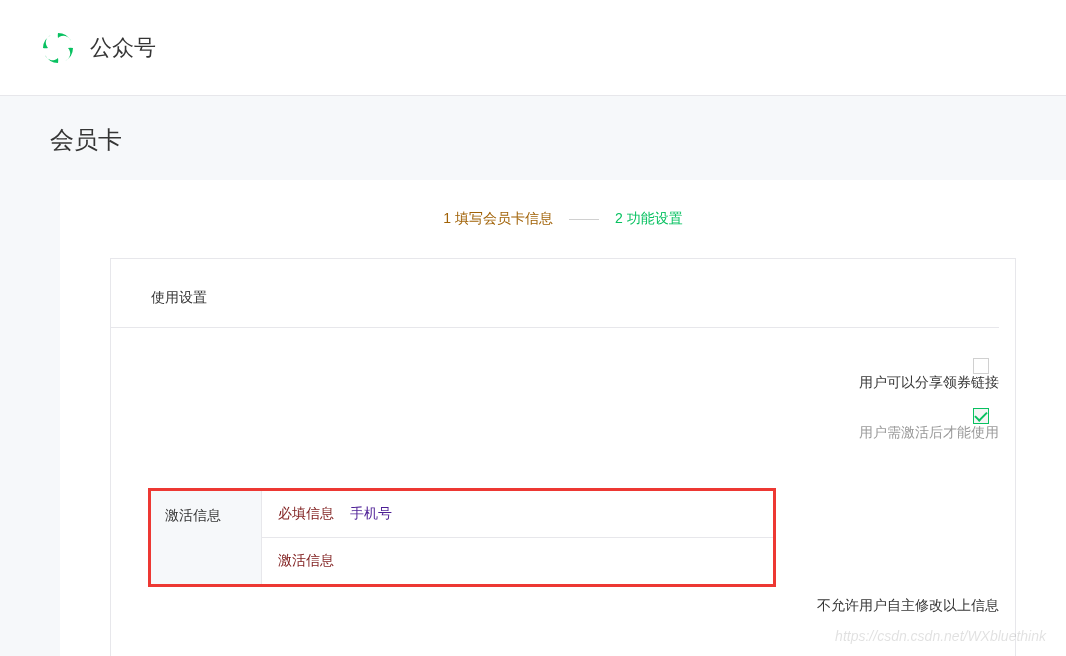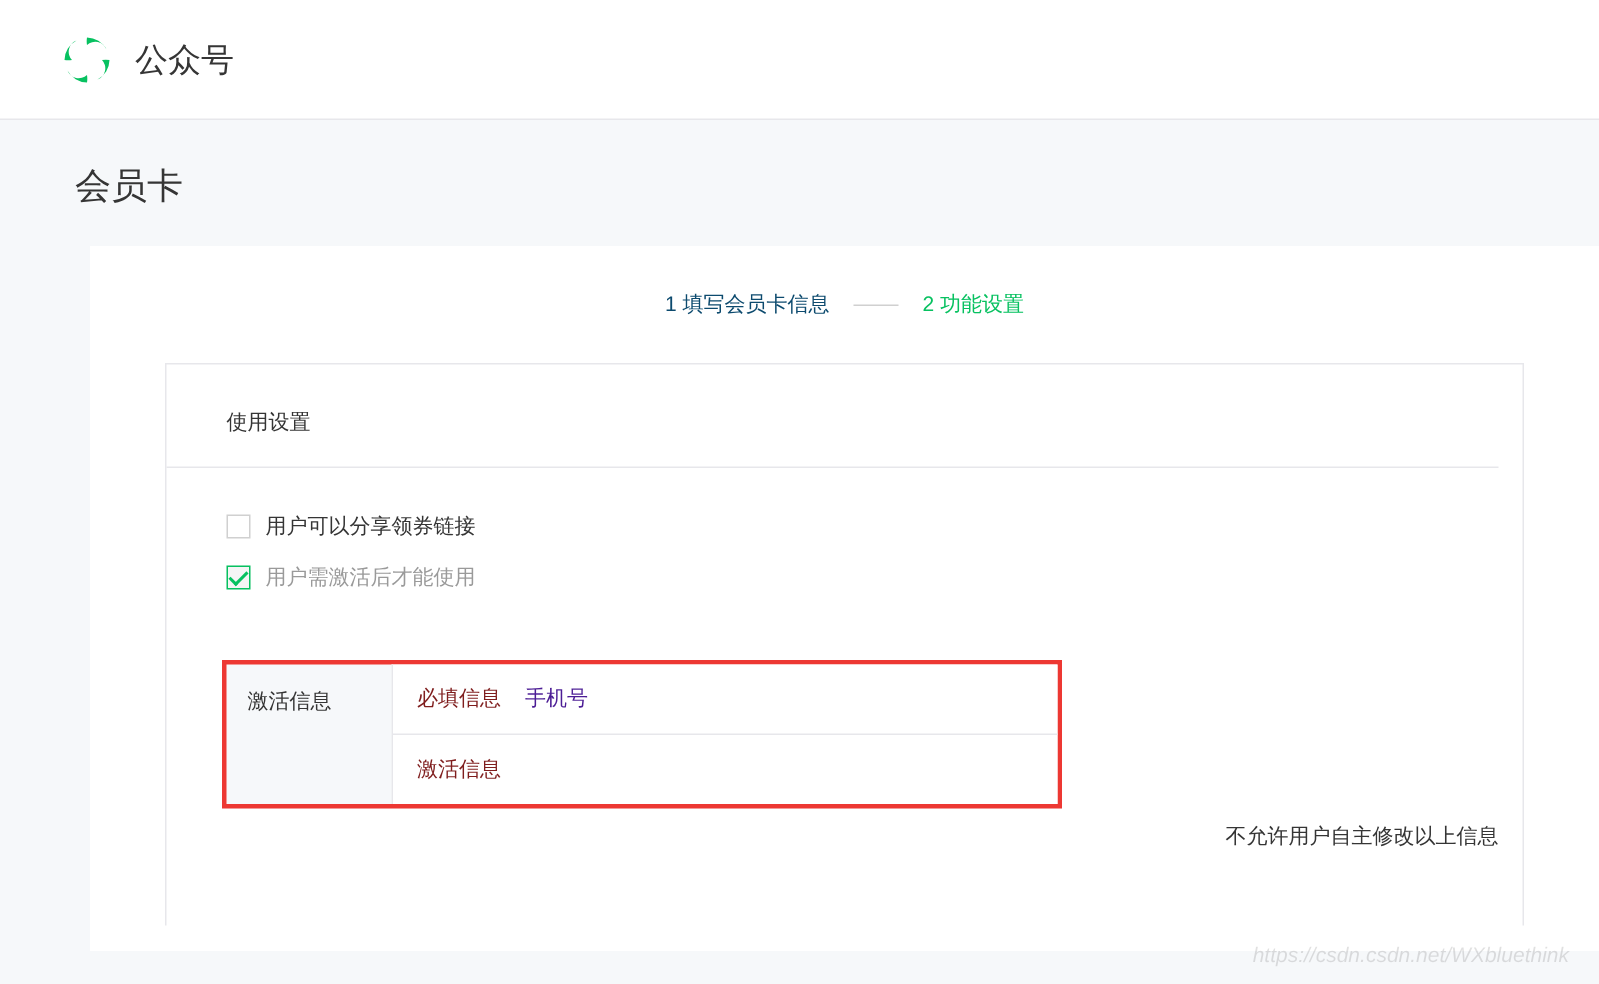--- a/index.html
+++ b/index.html
@@ -11,21 +11,21 @@
       font-family: -apple-system, BlinkMacSystemFont, "Segoe UI", "PingFang SC", "Microsoft YaHei", sans-serif;
       background: #f6f8fa;
       color: #353535;
       width: 1066px;
       height: 656px;
       overflow: hidden;
       position: relative;
     }
     .header {
       background: #fff;
-      height: 80px;
+      height: 96px;
       display: flex;
       align-items: center;
       padding-left: 40px;
       border-bottom: 1px solid #e7e7eb;
     }
     .logo-icon {
       width: 36px;
       height: 36px;
       position: relative;
       margin-right: 14px;
@@ -52,21 +52,21 @@
       min-height: 470px;
     }
     .steps {
       display: flex;
       align-items: center;
       justify-content: center;
       padding: 10px 0 30px 0;
       font-size: 14px;
     }
     .step {
-      color: #0c4a6e;
+      color: #a16207;
     }
     .step.active {
       color: #07c160;
     }
     .step-divider {
       width: 30px;
       height: 1px;
       background: #d0d0d0;
       margin: 0 16px;
     }
@@ -81,22 +81,23 @@
       font-size: 14px;
       color: #353535;
       padding: 0 0 20px 40px;
       border-bottom: 1px solid #e7e7eb;
     }
     .checkbox-group {
       padding: 30px 0 20px 40px;
     }
     .checkbox-row {
       display: flex;
-      align-items: center;
+      align-items: flex-end;
       margin-bottom: 16px;
+      flex-direction: column;
     }
     .checkbox {
       width: 16px;
       height: 16px;
       border: 1px solid #d0d0d0;
       margin-right: 10px;
       background: #fff;
       display: flex;
       align-items: center;
       justify-content: center;
@@ -121,21 +122,21 @@
       color: #353535;
     }
     .checkbox-label.disabled {
       color: #9a9a9a;
     }
     .activation-box {
       margin: 10px 0 10px 0;
       border: 3px solid #ed3833;
       background: #f6f8fa;
       display: flex;
-      width: 560px;
+      width: 628px;
       position: relative;
       left: -3px;
     }
     .activation-left {
       width: 110px;
       padding: 16px 0 0 14px;
       font-size: 14px;
       color: #353535;
     }
     .activation-right {

